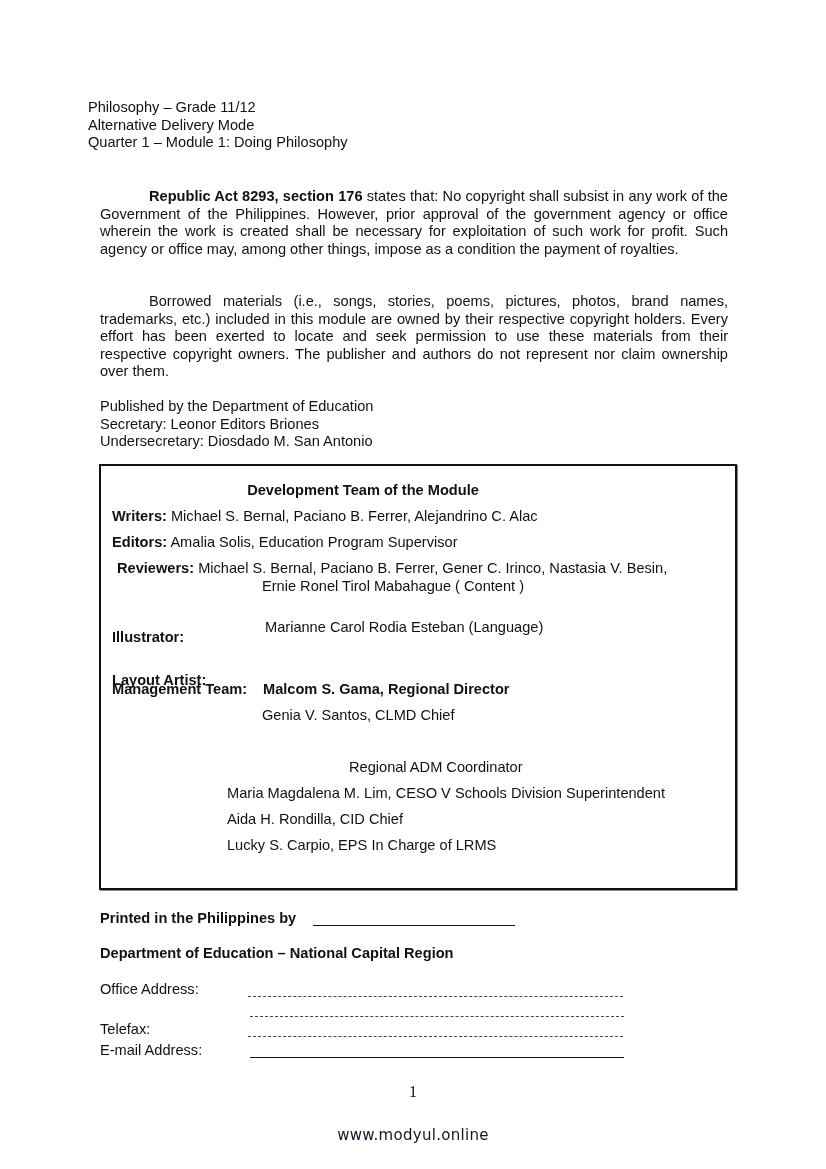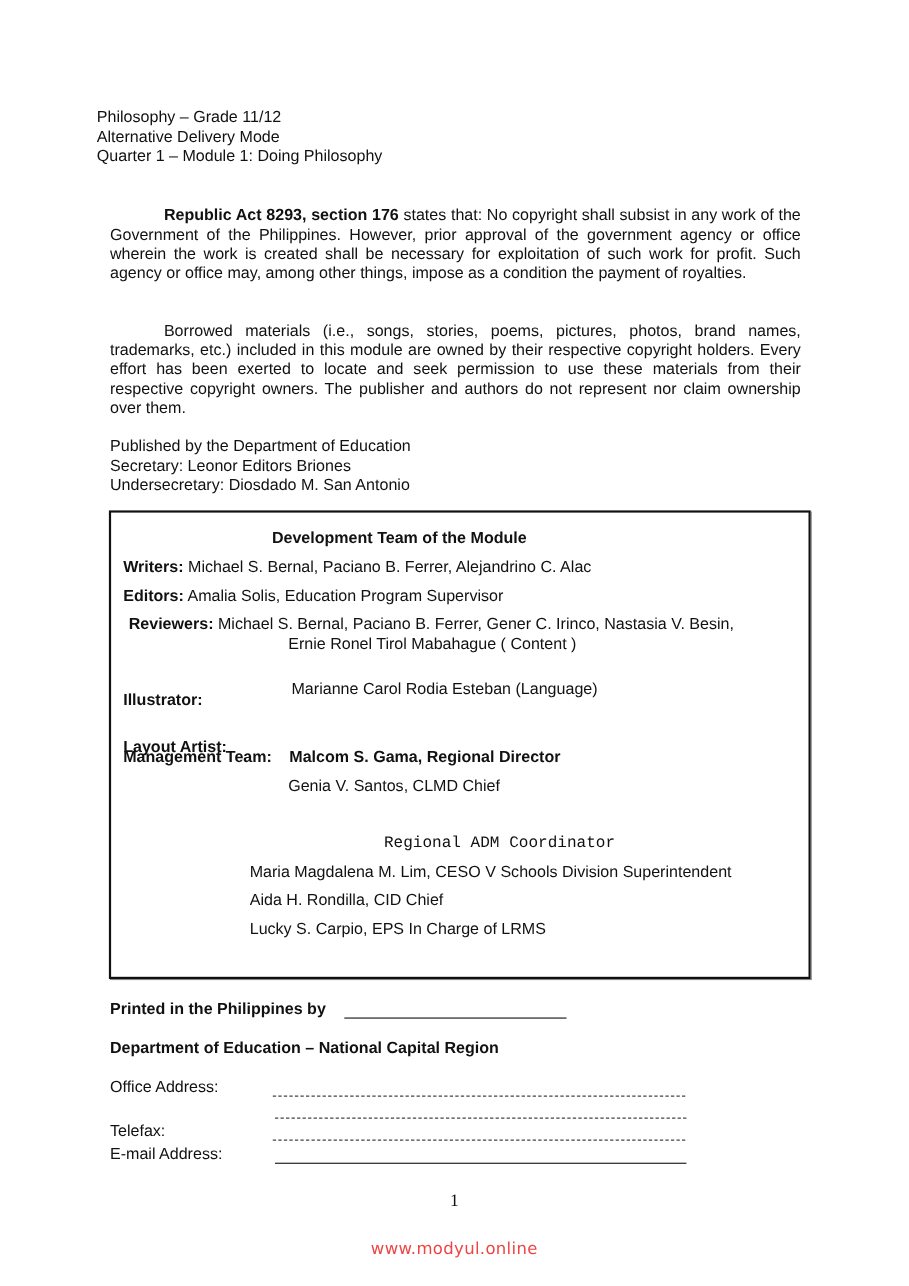--- a/index.html
+++ b/index.html
@@ -13,21 +13,21 @@
     .pub { left: 100px; top: 398px; line-height: 17.6px; }
     .box { left: 99px; top: 464px; width: 634px; height: 422px; border: 2px solid #111;
            box-shadow: 1px 1px 0 #888; }
     .row { position: absolute; white-space: nowrap; }
     .line { position: absolute; height: 0; border-top: 1px solid #333; }
     .line.dash { border-top: 1px dashed #444; }
     .line.solid { border-top: 1.5px solid #111; }
     .pageno { left: 0; width: 826px; top: 1083px; text-align: center;
               font-family: "Liberation Serif", serif; font-size: 16px; color: #111; }
     .watermark { left: 0; width: 826px; top: 1126px; text-align: center;
-                 font-family: "DejaVu Sans", sans-serif; font-size: 15px; color: #ef4444;
+                 font-family: "DejaVu Sans", sans-serif; font-size: 15px; color: #0f172a;
                  letter-spacing: 0.3px; }
   </style>
 </head>
 <body>
 
 <div class="abs header-block">
   <div>Philosophy – Grade 11/12</div>
   <div>Alternative Delivery Mode</div>
   <div>Quarter 1 – Module 1: Doing Philosophy</div>
 </div>
@@ -52,21 +52,21 @@
   <div class="row" style="left:16px; top:94px;"><span class="b">Reviewers:</span><span> Michael S. Bernal, Paciano B. Ferrer, Gener C. Irinco, Nastasia V. Besin,</span></div>
   <div class="row" style="left:161px; top:112px;">Ernie Ronel Tirol Mabahague ( Content )</div>
   <div class="row" style="left:164px; top:125px;margin-top:28px;">Marianne Carol Rodia Esteban (Language)</div>
 
   <div class="row b" style="left:11px; top:163px;">Illustrator:</div>
   <div class="row b" style="left:11px; top:206px;">Layout Artist:</div>
 
   <div class="row b" style="left:11px; top:215px;">Management Team:</div>
   <div class="row b" style="left:162px; top:215px;">Malcom S. Gama, Regional Director</div>
   <div class="row" style="left:161px; top:241px;">Genia V. Santos, CLMD Chief</div>
-  <div class="row" style="left:248px; top:293px;font-family:Liberation Mono, monospace;">Regional ADM Coordinator</div>
+  <div class="row" style="left:248px; top:293px;">Regional ADM Coordinator</div>
   <div class="row" style="left:126px; top:319px;">Maria Magdalena M. Lim, CESO V Schools Division Superintendent</div>
   <div class="row" style="left:126px; top:345px;">Aida H. Rondilla, CID Chief</div>
   <div class="row" style="left:126px; top:371px;">Lucky S. Carpio, EPS In Charge of LRMS</div>
 </div>
 
 <div class="abs b" style="left:100px; top:910px;"><span>Printed in the Philippines by</span></div>
 <div class="line solid" style="left:313px; top:925px; width:202px;"></div>
 
 <div class="abs b" style="left:100px; top:945px;">Department of Education – National Capital Region</div>
 

